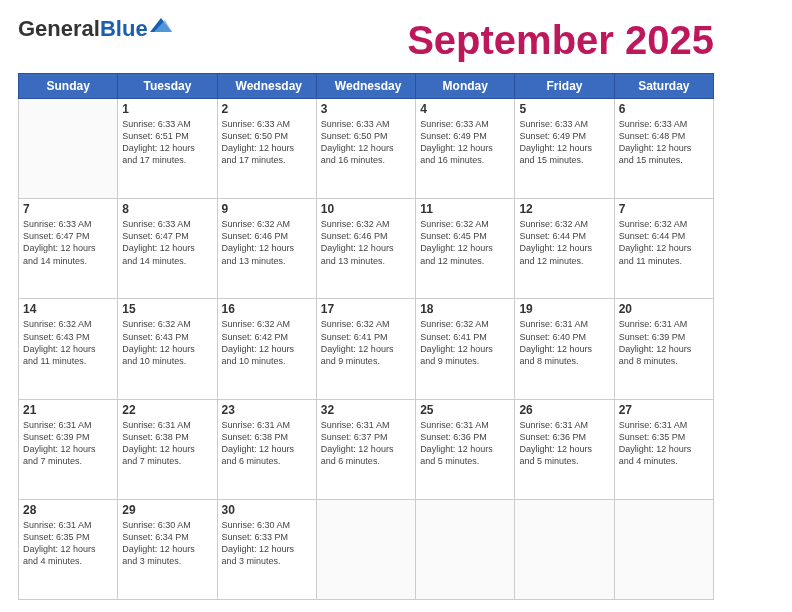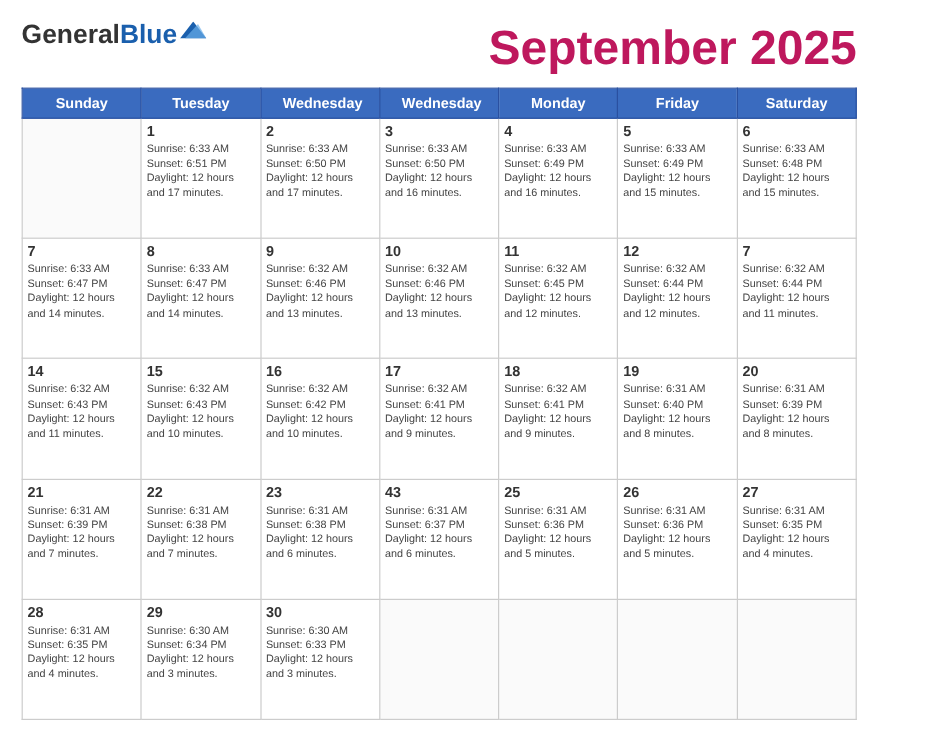--- a/index.html
+++ b/index.html
@@ -284,21 +284,21 @@
 and 7 minutes.</div>
           </td>
           <td>
             <span class="day-num">23</span>
             <div class="day-info" style="white-space: pre-line;">Sunrise: 6:31 AM
 Sunset: 6:38 PM
 Daylight: 12 hours
 and 6 minutes.</div>
           </td>
           <td>
-            <span class="day-num">43</span>
+            <span class="day-num">32</span>
             <div class="day-info" style="white-space: pre-line;">Sunrise: 6:31 AM
 Sunset: 6:37 PM
 Daylight: 12 hours
 and 6 minutes.</div>
           </td>
           <td>
             <span class="day-num">25</span>
             <div class="day-info" style="white-space: pre-line;">Sunrise: 6:31 AM
 Sunset: 6:36 PM
 Daylight: 12 hours

